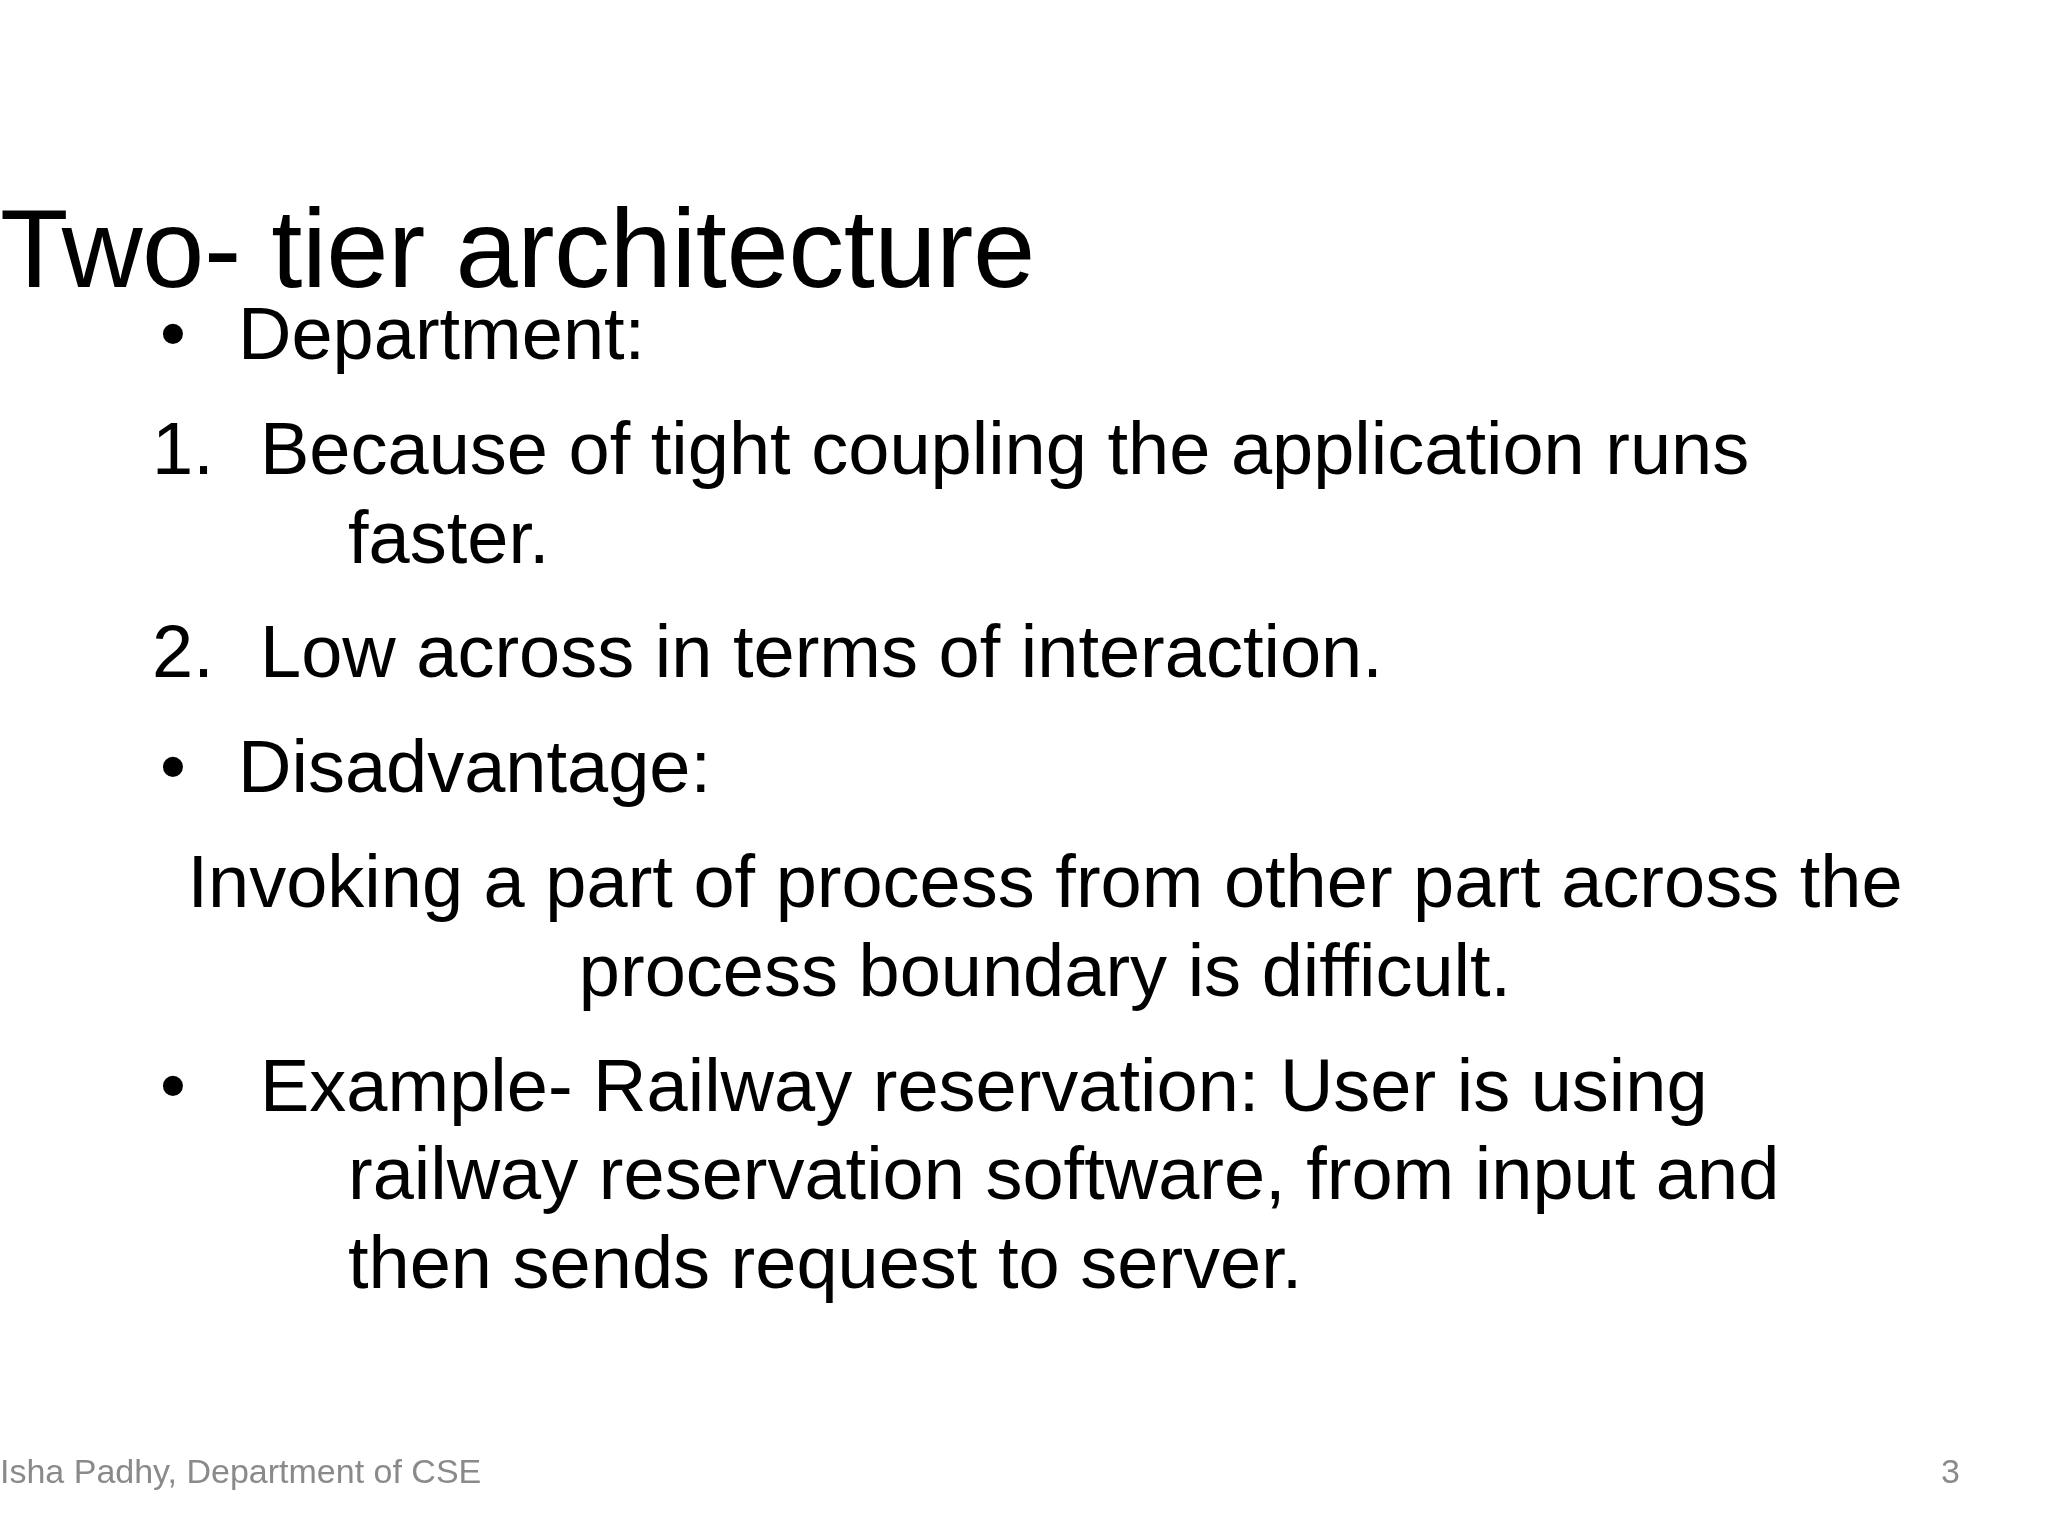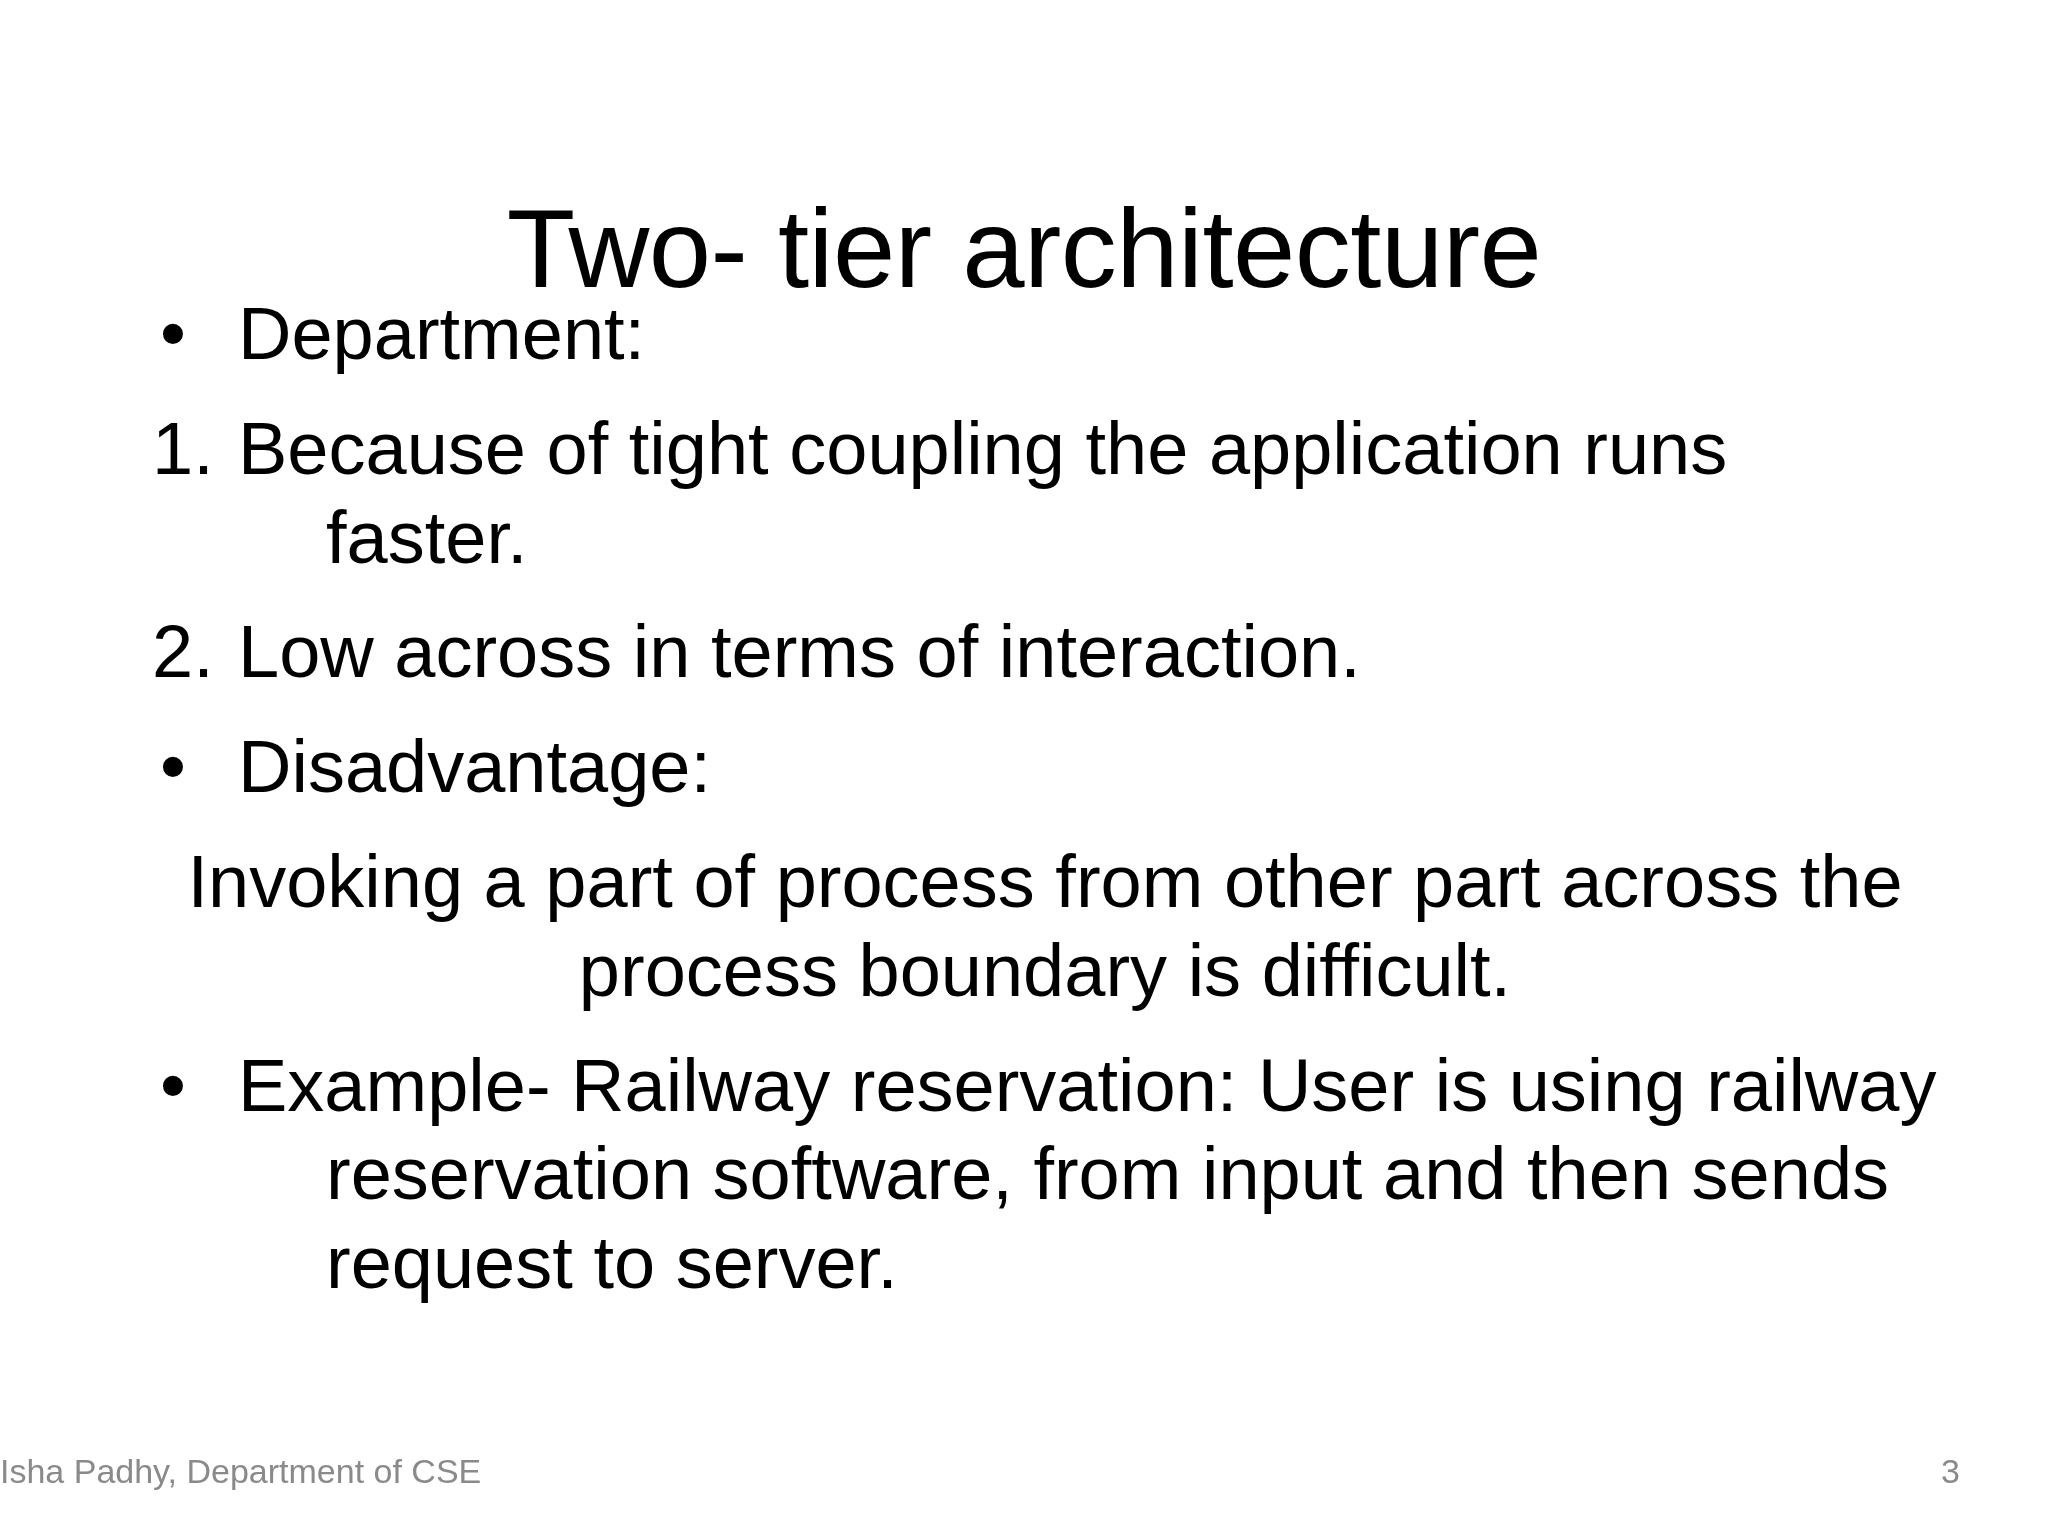--- a/index.html
+++ b/index.html
@@ -18,21 +18,20 @@
     color: #000000;
     box-sizing: border-box;
   }
 
   
   .slide-title {
     position: absolute;
     left: 0;
     right: 0;
     top: 118px;
-    text-align: center;
     font-size: 112px;
     line-height: 1.0;
     font-weight: 400;
     letter-spacing: -0.5px;
     color: #000000;
     white-space: nowrap;
   }
 
   
   .body-block {
@@ -81,20 +80,21 @@
   }
 
   .line .text {
     display: block;
   }
 
   
   .line.hang .text {
     text-indent: -88px;
     padding-left: 88px;
+    margin-left: 22px;
   }
   .line.plain.hang .text {
     text-indent: 0;
     padding-left: 88px;
     margin-left: -88px;
     text-align: center;
   }
 
   
   .footer-note {

